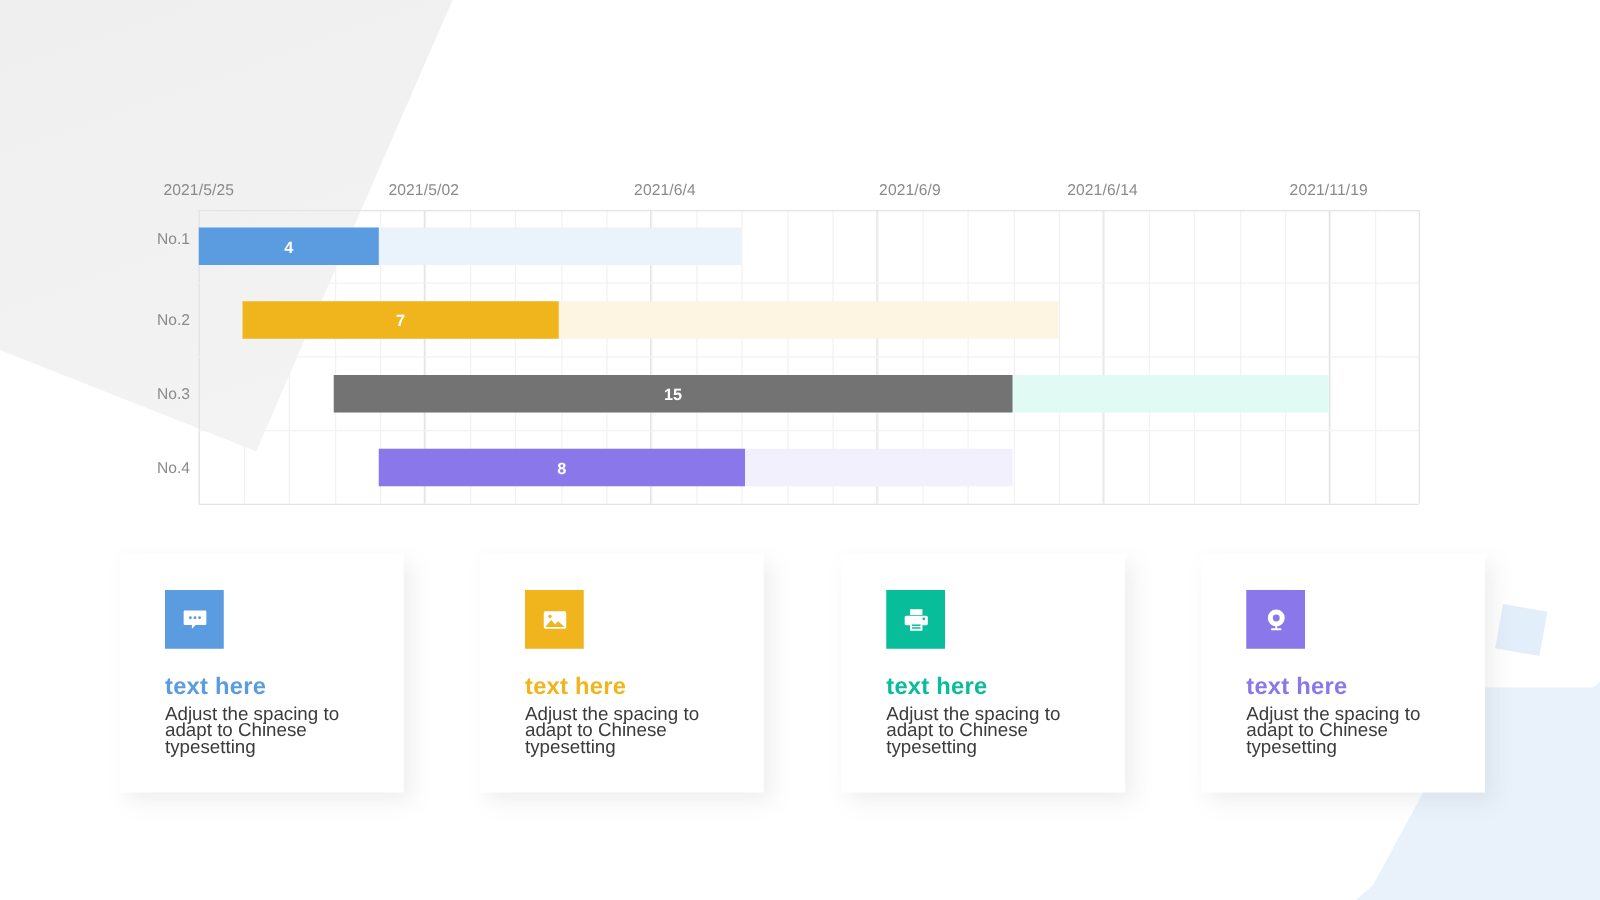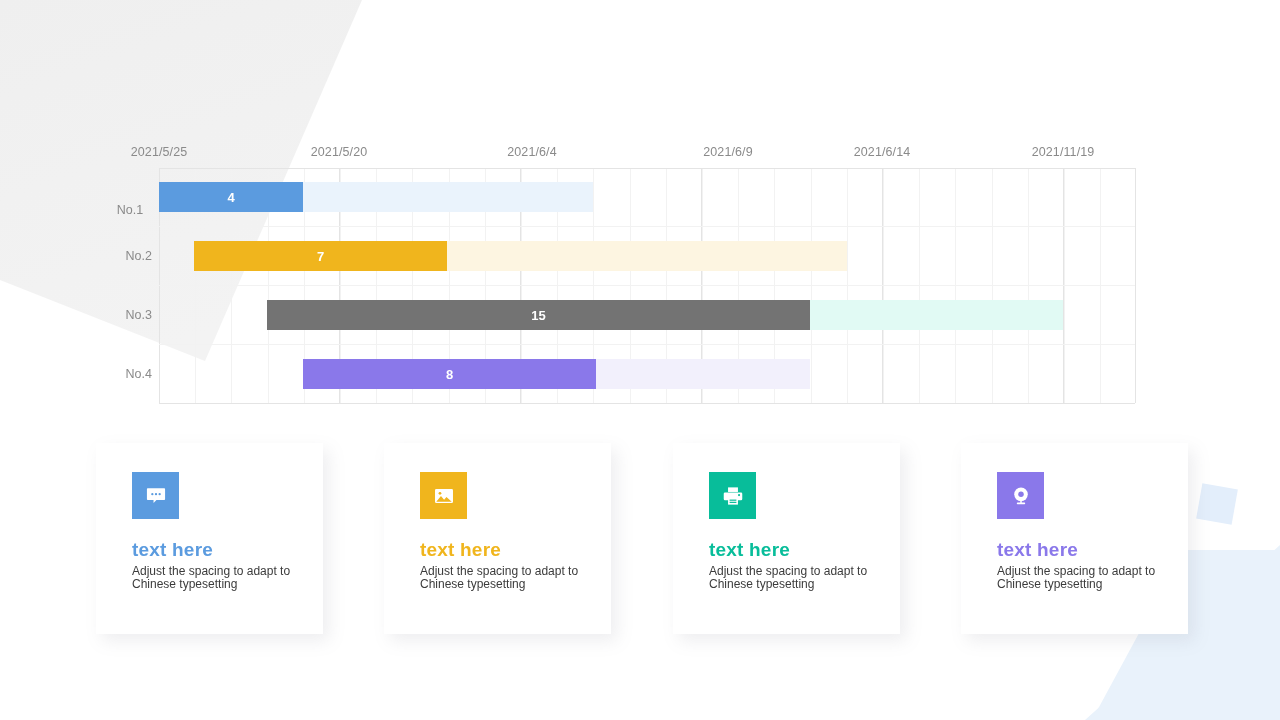--- a/index.html
+++ b/index.html
@@ -102,21 +102,21 @@
     top: 96px;
     font-size: 19px;
     font-weight: bold;
     letter-spacing: 0.2px;
   }
   .card-desc {
     position: absolute;
     left: 36px;
     top: 122px;
     width: 165px;
-    font-size: 12px;
+    font-size: 15px;
     line-height: 13px;
     color: #3b3b3b;
   }
 </style>
 </head>
 <body>
 
 <svg id="decor-layer" viewBox="0 0 1280 720" width="1280" height="720">
   <defs>
     <linearGradient id="grayFade" x1="0" y1="0" x2="0.35" y2="1">
@@ -169,27 +169,27 @@
       <line x1="159.5" y1="168" x2="159.5" y2="403" stroke="#e4e4e4" stroke-width="1"></line>
       <line x1="1135.5" y1="168" x2="1135.5" y2="403" stroke="#e4e4e4" stroke-width="1"></line>
       <line x1="159" y1="168.5" x2="1135" y2="168.5" stroke="#e4e4e4" stroke-width="1"></line>
       <line x1="159" y1="403.5" x2="1135" y2="403.5" stroke="#e4e4e4" stroke-width="1"></line>
       <line x1="159" y1="226.5" x2="1135" y2="226.5" stroke="#f2f2f2" stroke-width="1"></line>
       <line x1="159" y1="285.5" x2="1135" y2="285.5" stroke="#f2f2f2" stroke-width="1"></line>
       <line x1="159" y1="344.5" x2="1135" y2="344.5" stroke="#f2f2f2" stroke-width="1"></line>
     </svg>
 
   <div class="axis-label" style="left:159px;">2021/5/25</div>
-  <div class="axis-label" style="left:339px;">2021/5/20</div>
+  <div class="axis-label" style="left:339px;">2021/5/02</div>
   <div class="axis-label" style="left:532px;">2021/6/4</div>
   <div class="axis-label" style="left:728px;">2021/6/9</div>
   <div class="axis-label" style="left:882px;text-align:right;">2021/6/14</div>
   <div class="axis-label" style="left:1063px;">2021/11/19</div>
 
-  <div class="row-label" style="top:210px;text-align:center;">No.1</div>
+  <div class="row-label" style="top:191px;">No.1</div>
   <div class="row-label" style="top:256px;">No.2</div>
   <div class="row-label" style="top:315px;">No.3</div>
   <div class="row-label" style="top:374px;">No.4</div>
 
   <div id="gantt-bars">
       <div class="bar-light" style="left: 159px; width: 434px; top: 197px; background: rgb(234, 243, 252);"></div>
       <div class="bar-solid" style="left: 159px; width: 144px; top: 197px; background: rgb(91, 155, 223);">
         <span>4</span>
       </div>
       <div class="bar-light" style="left: 194px; width: 653px; top: 256px; background: rgb(253, 245, 225);"></div>

